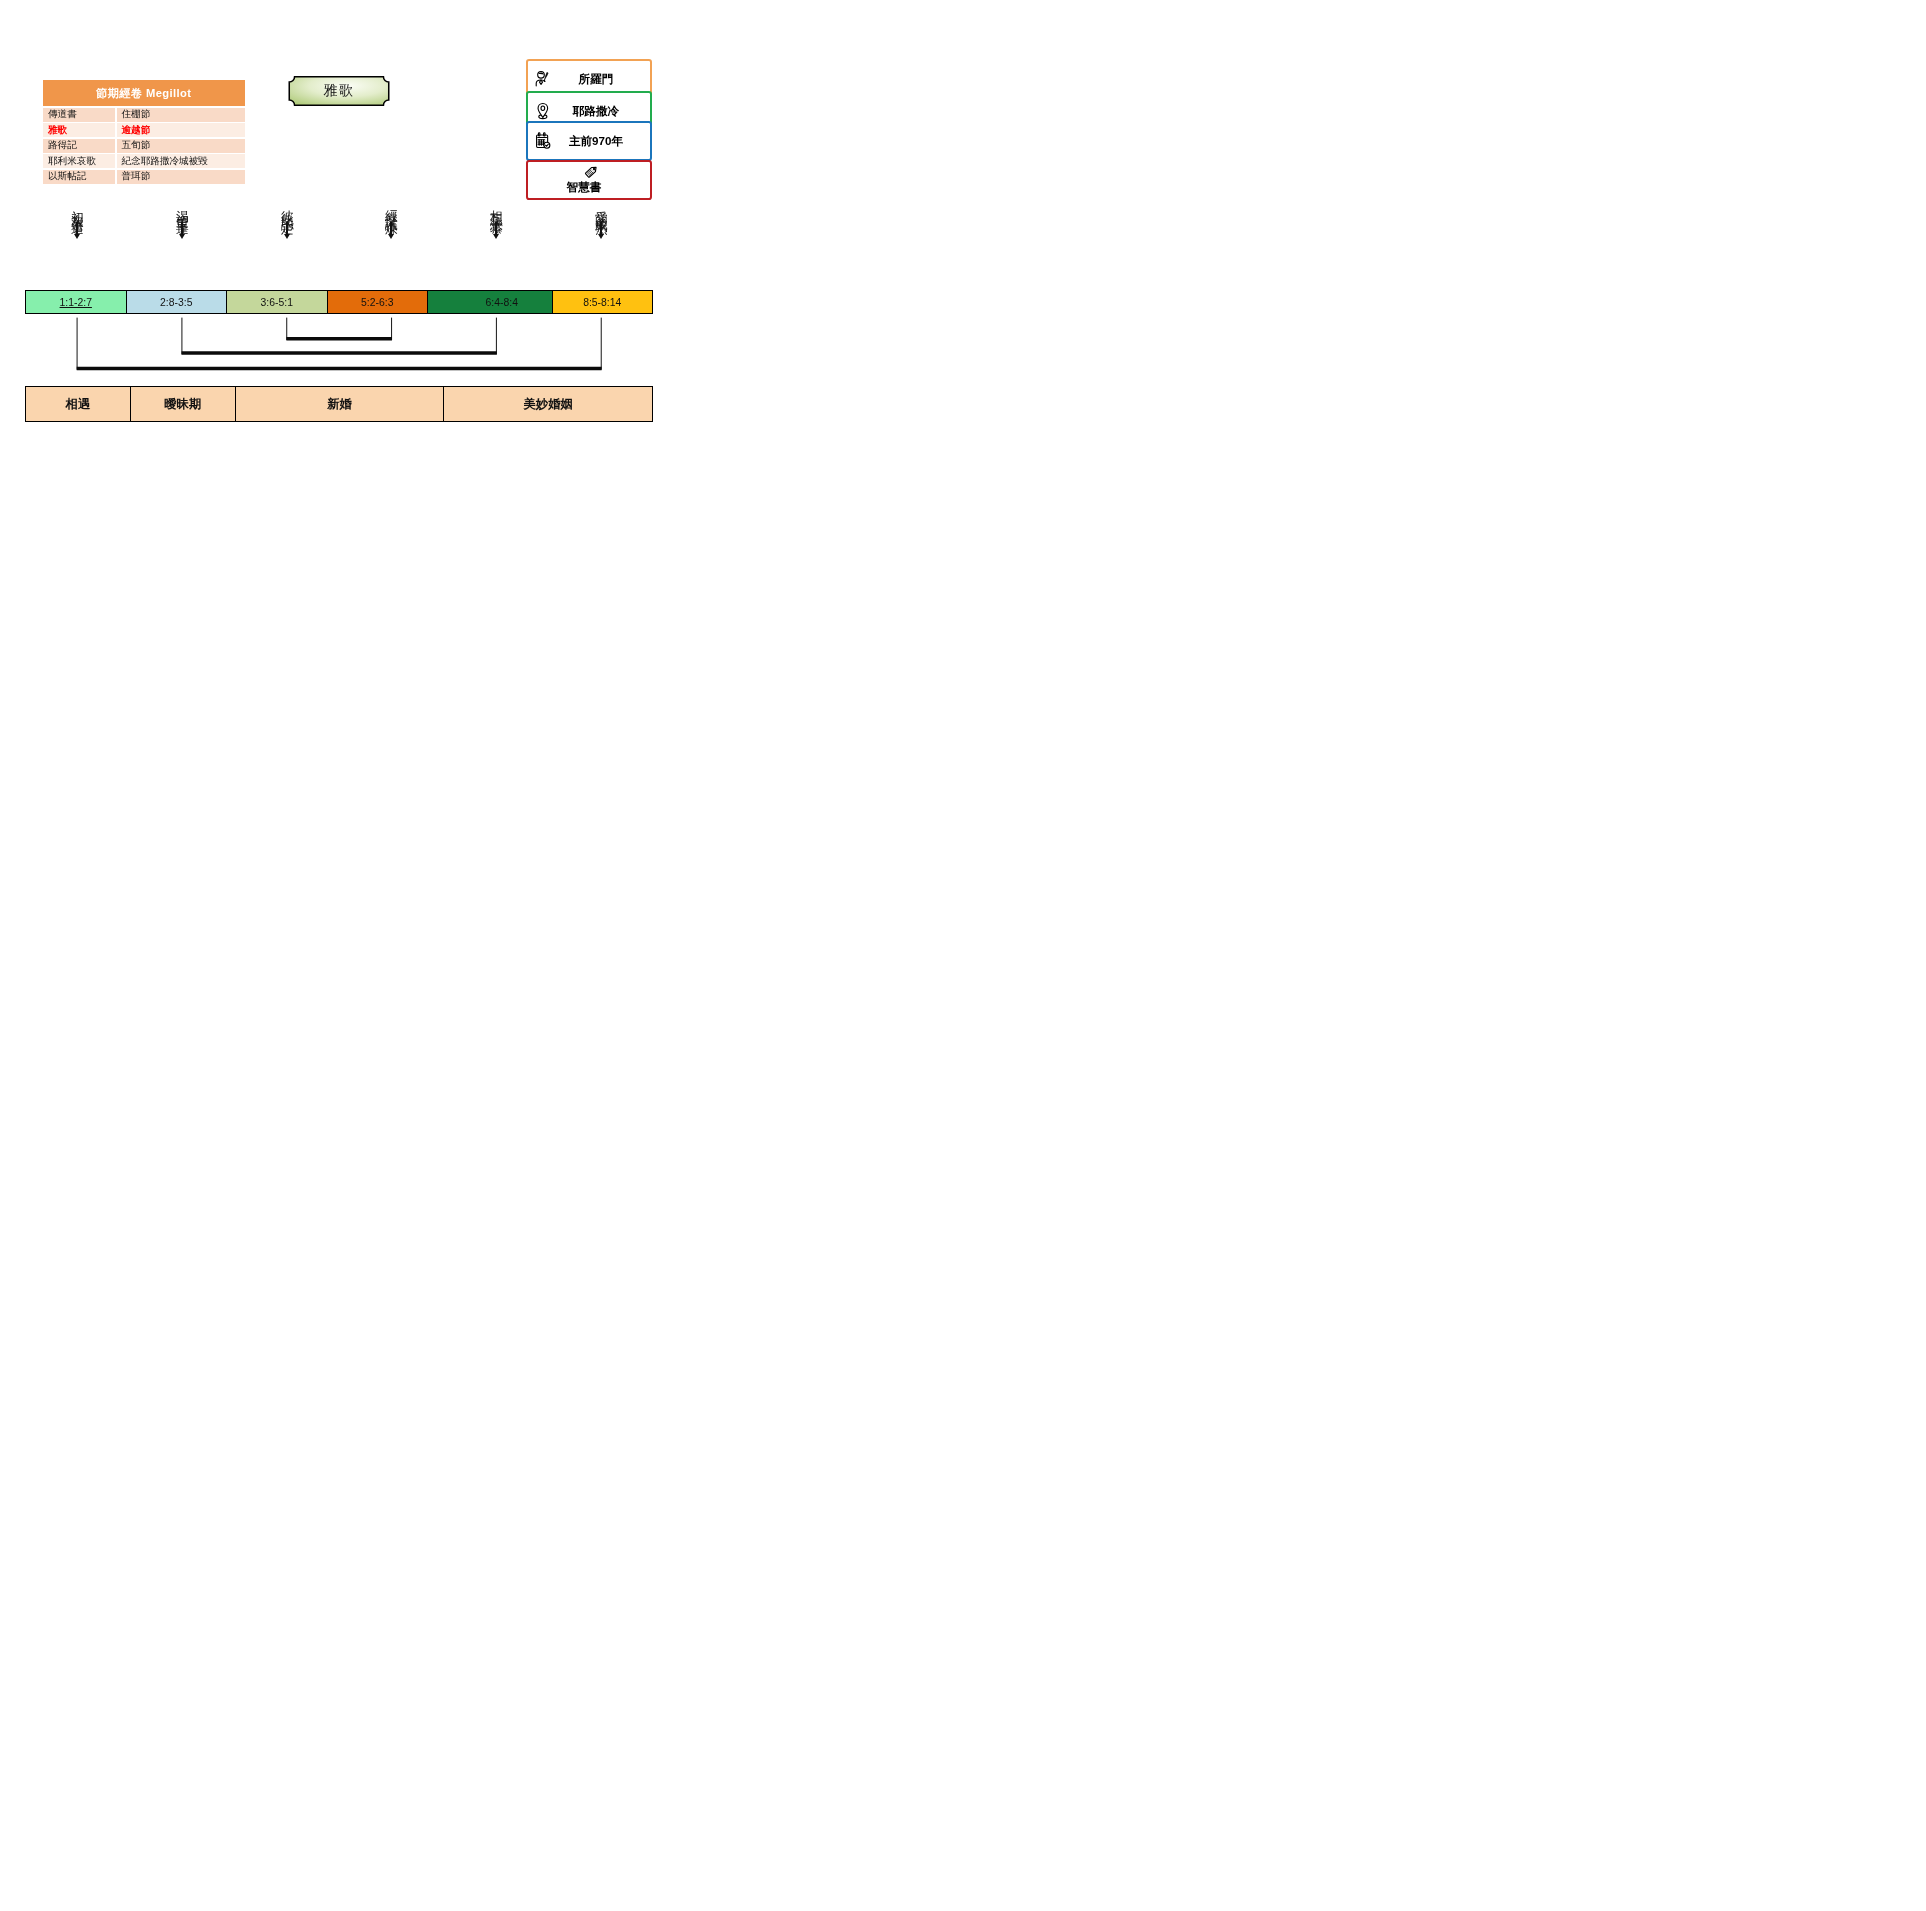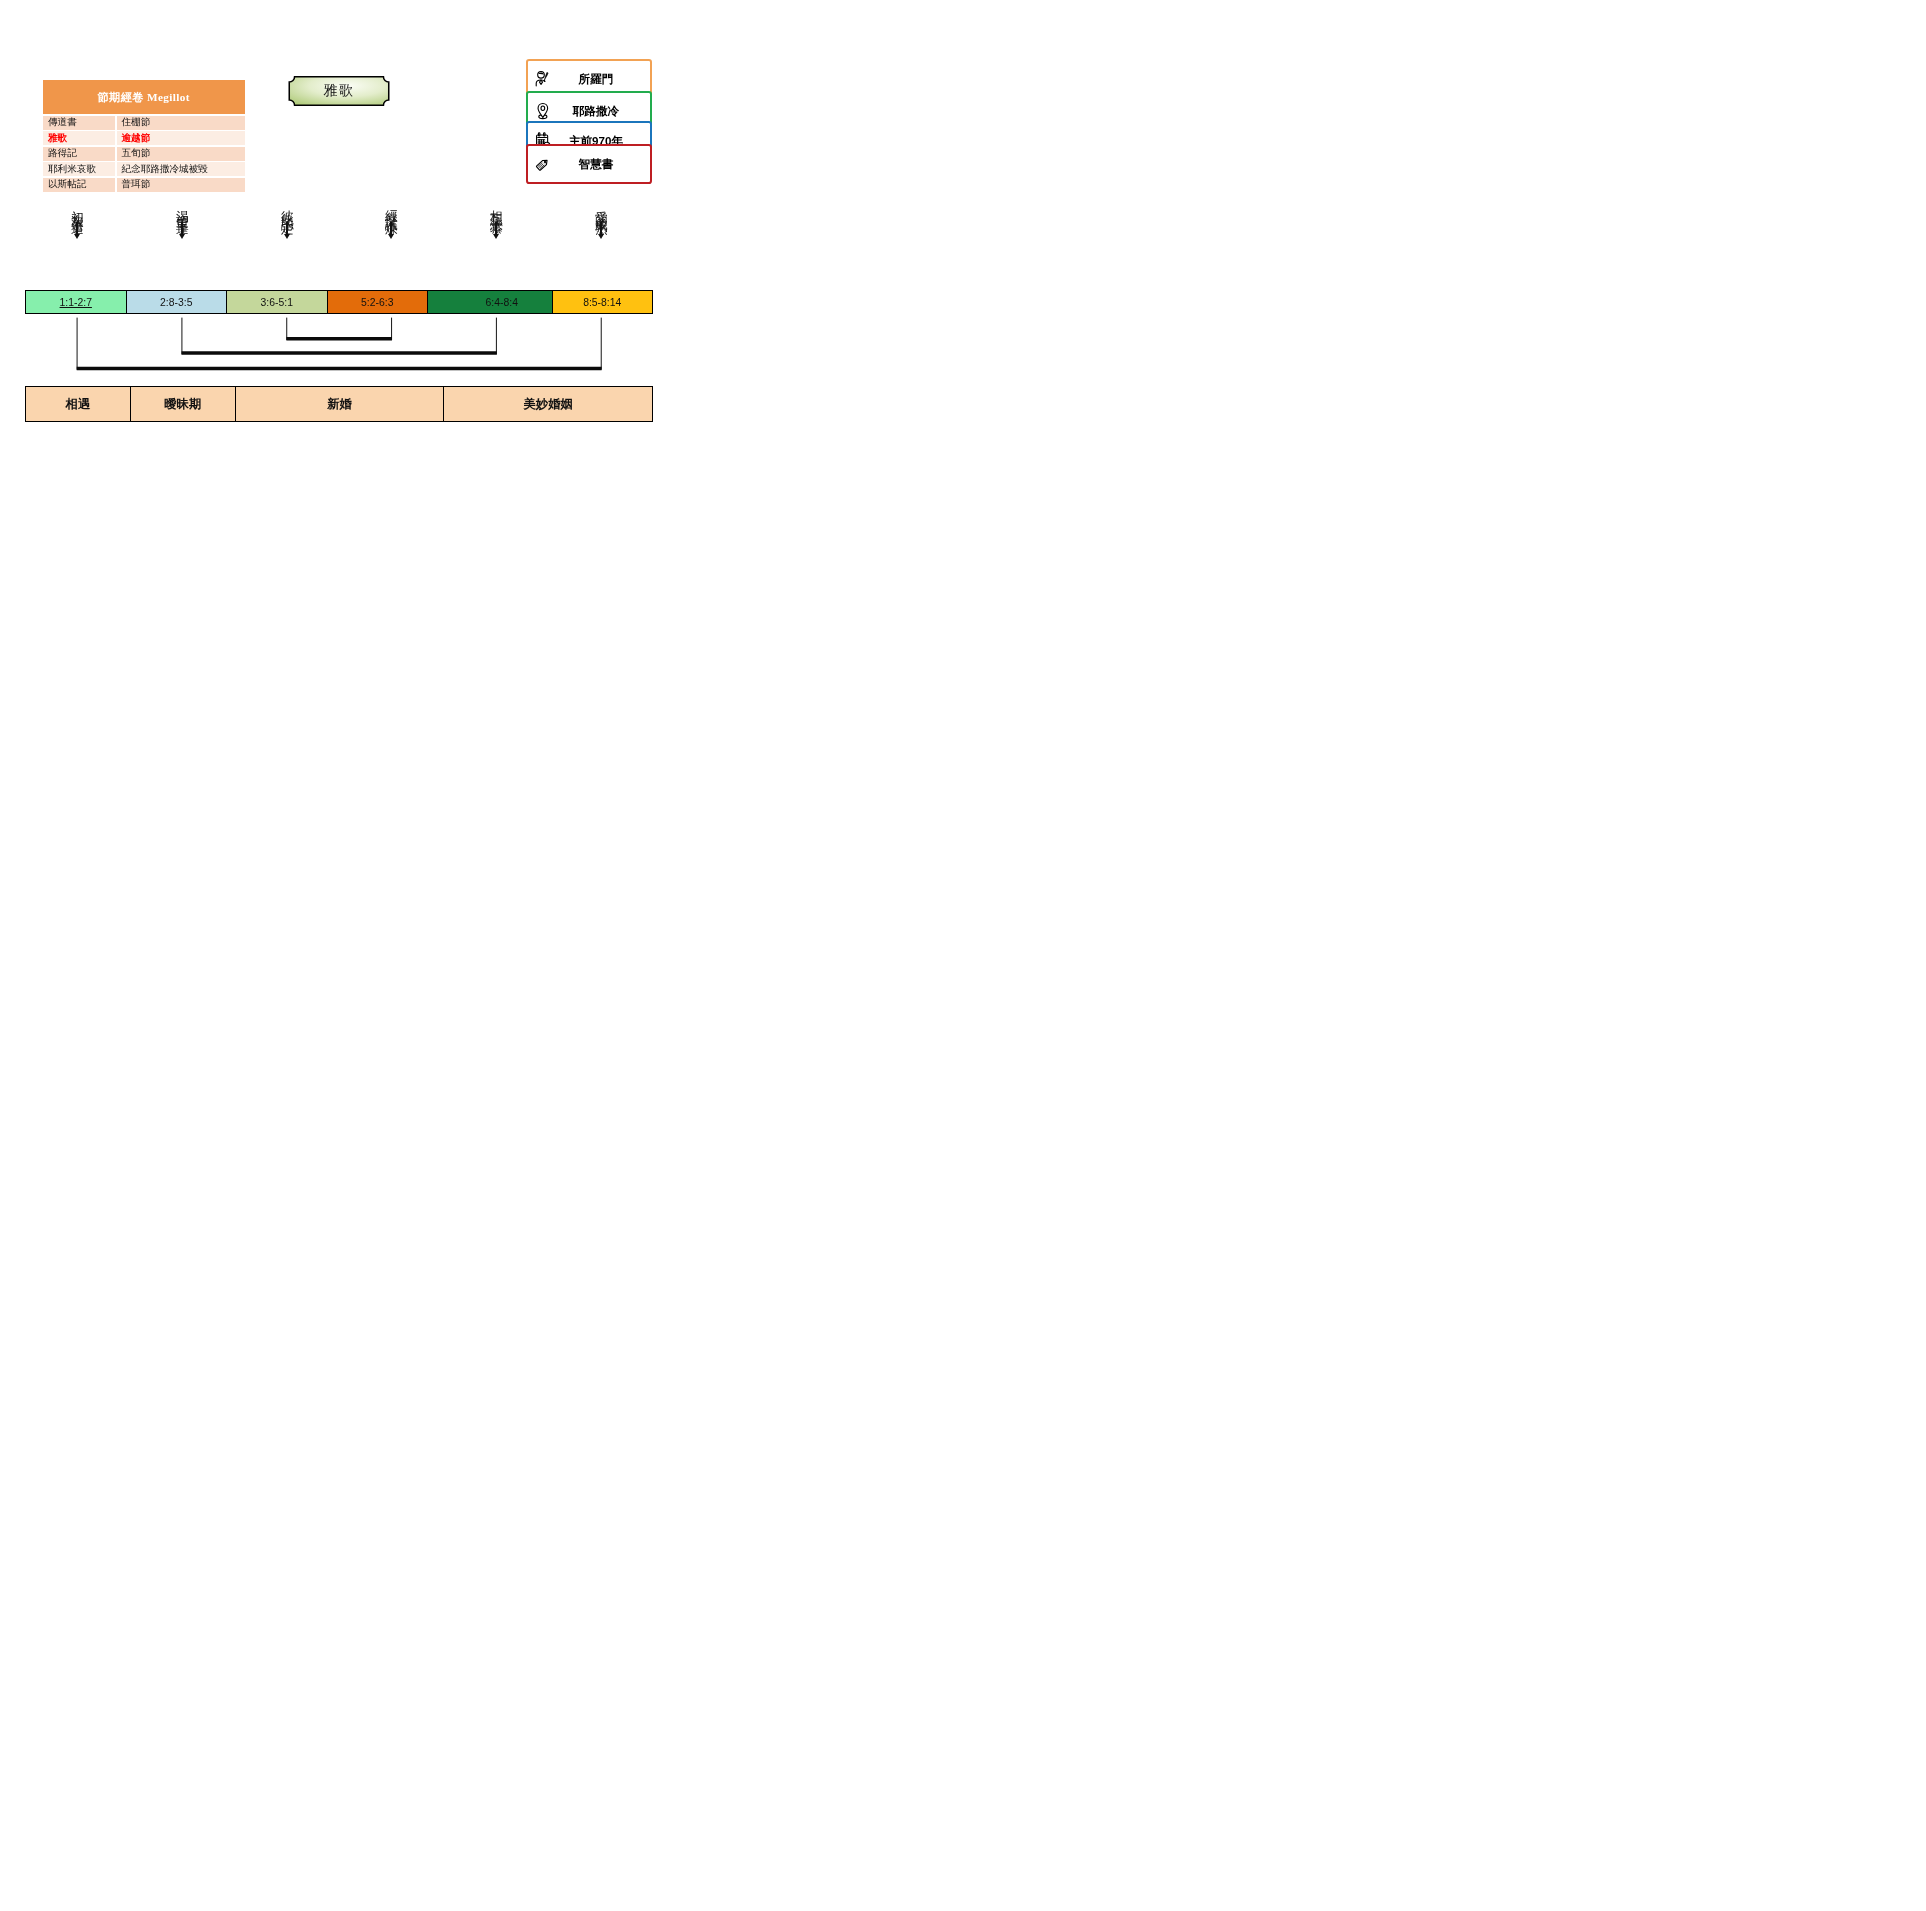--- a/index.html
+++ b/index.html
@@ -17,25 +17,24 @@
 
   
   .megillot {
     position:absolute; left:43px; top:80px; width:201px;
     display:grid;
     grid-template-columns:72px 128px;
     gap:1.5px;
   }
   .megillot .t-header {
     grid-column:1 / -1;
-    height:34px;
+    height:26px;
     display:flex; align-items:center; justify-content:center;
     color:#ffffff; font-size:11.2px; font-weight:700;
     letter-spacing:0.4px;
-    font-family:Liberation Serif, serif;
   }
   .megillot .cell {
     height:14px;
     display:flex; align-items:center;
     padding-left:5px;
     font-size:9.6px;
   }
   .megillot .row-dark  { background:#F9DAC7; }
   .megillot .row-light { background:#FCEDE3; }
   .megillot .highlight { color:#FF0000; font-weight:700; }
@@ -189,21 +188,21 @@
         <rect x="26" y="2" width="4" height="9" rx="2"></rect>
         <path d="M11 21 h18 M11 27 h18 M11 33 h18"></path>
         <path d="M14 21 v15 M20 21 v15 M26 21 v15"></path>
         <circle cx="35" cy="36" r="8" fill="#fff"></circle>
         <path d="M31.5 36 l2.7 2.7 l4.6 -5.6"></path>
       </svg>
     </span>
     <span class="blabel">主前970年</span>
   </div>
 
-  <div class="badge" style="top: 144px; border-color: rgb(190, 30, 35);">
+  <div class="badge" style="top: 160px; border-color: rgb(190, 30, 35); flex-direction: column;">
     <span class="icon">
       <svg width="17.7" height="17.7" viewBox="0 0 48 48" fill="none" stroke="#000" stroke-width="3" stroke-linecap="round" stroke-linejoin="round">
         <g transform="rotate(-42 24 24)">
           <path d="M8 17 h22 l9 7.5 l-9 7.5 h-22 a2 2 0 0 1 -2 -2 v-11 a2 2 0 0 1 2 -2 z" fill="#fff"></path>
           <circle cx="32" cy="24.5" r="2"></circle>
           <path d="M10 20.5 h14 M10 24.5 h14 M10 28.5 h14" stroke-width="2"></path>
         </g>
       </svg>
     </span>
     <span class="blabel">智慧書</span>

